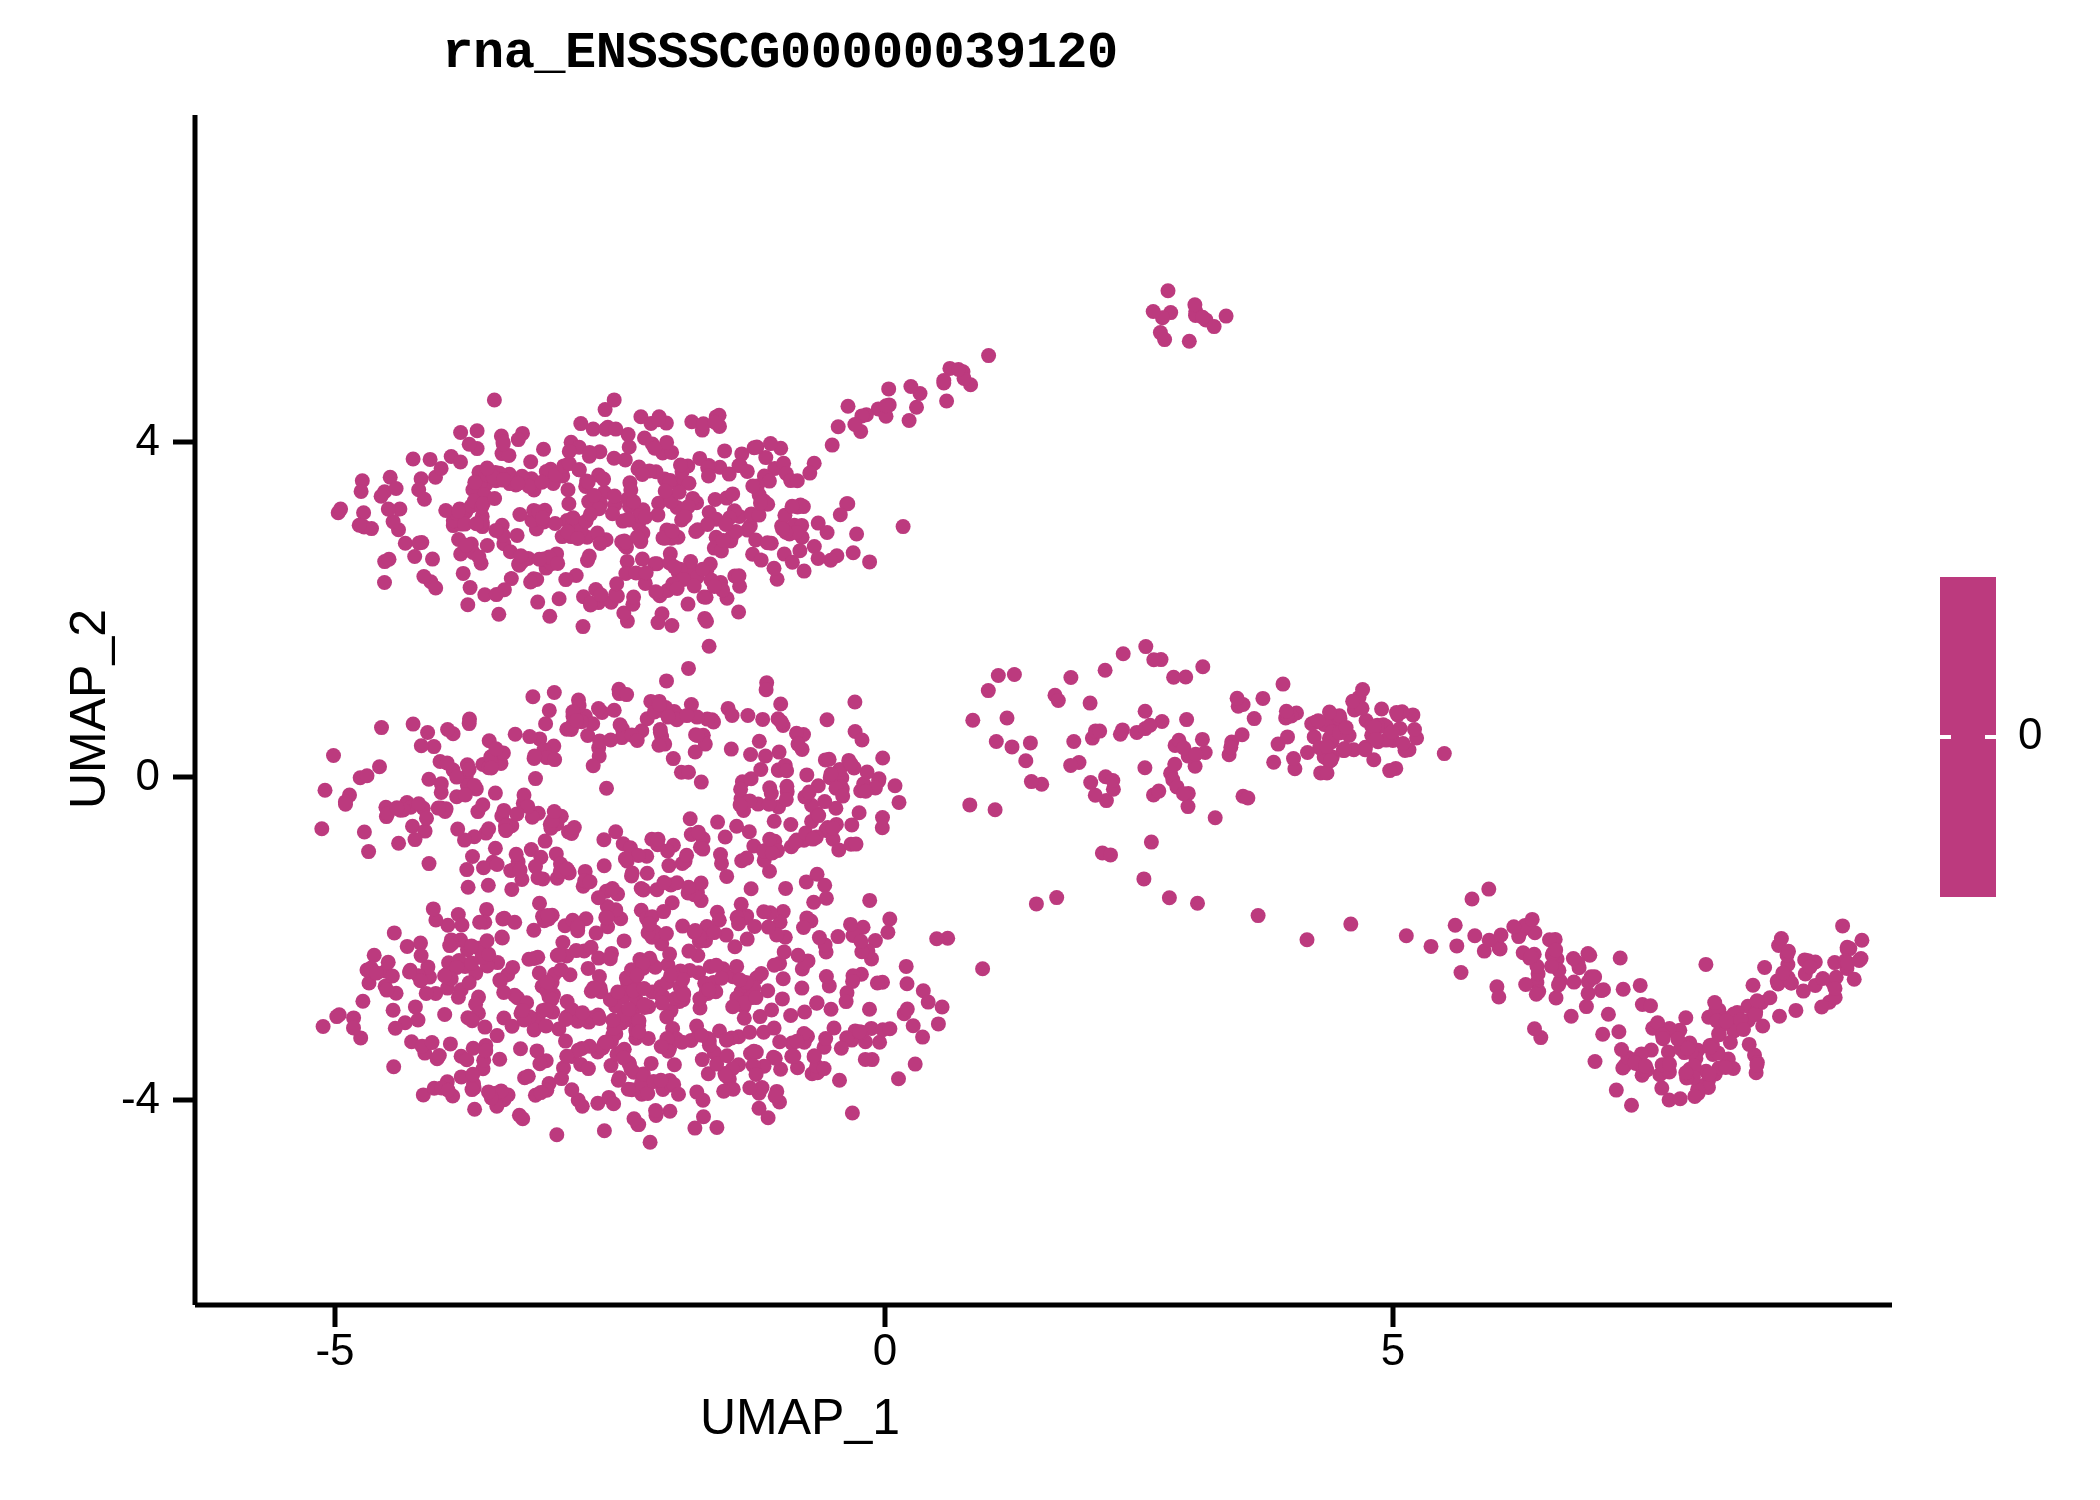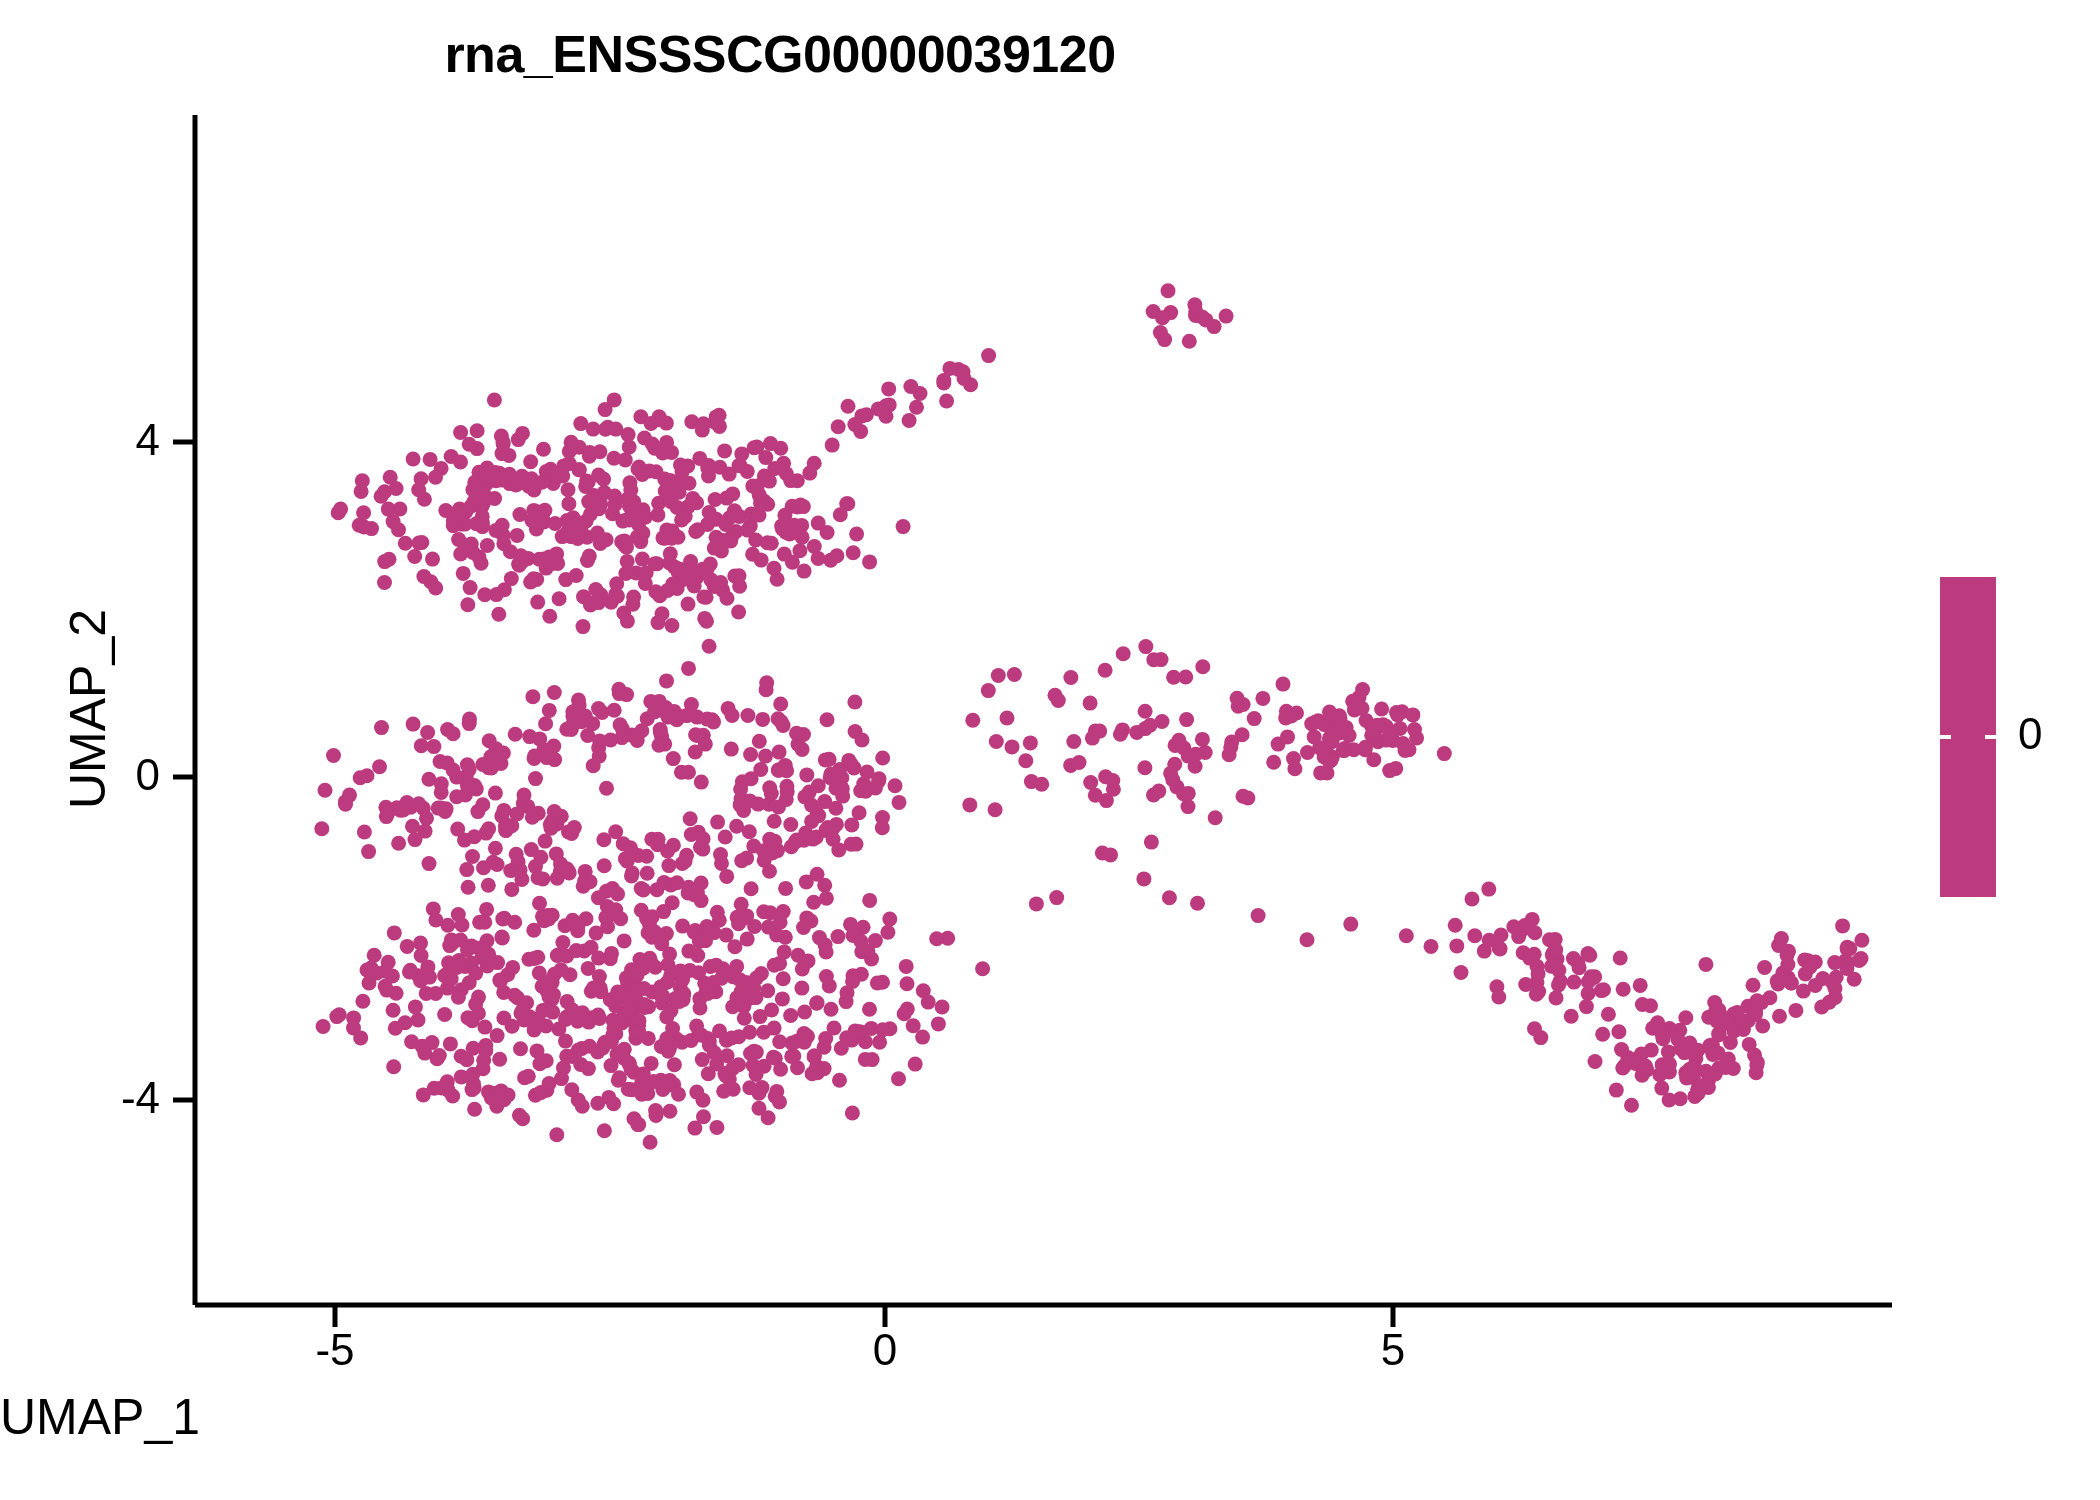--- a/index.html
+++ b/index.html
@@ -23,21 +23,21 @@
   #plot-title {
     position: absolute;
     left: 0;
     top: 24px;
     width: 1560px;
     text-align: center;
     font-size: 52px;
     font-weight: bold;
     color: #000000;
     letter-spacing: -0.5px;
-    font-family: Liberation Sans, sans-serif;
+    font-family: Liberation Mono, monospace;
     white-space: nowrap;
   }
   #panel {
     position: absolute;
     left: 0;
     top: 0;
     width: 2100px;
     height: 1500px;
   }
   #scatter-svg {
@@ -51,20 +51,21 @@
     position: absolute;
     font-size: 50px;
     color: #000000;
     font-family: "Liberation Sans", sans-serif;
     white-space: nowrap;
   }
   #xaxis-title {
     left: 0;
     top: 1388px;
     width: 1600px;
+    text-align: center;
   }
   #yaxis-title {
     left: -212px;
     top: 680px;
     width: 600px;
     text-align: center;
     transform: rotate(-90deg);
     transform-origin: 50% 50%;
   }
   .tick-text {

